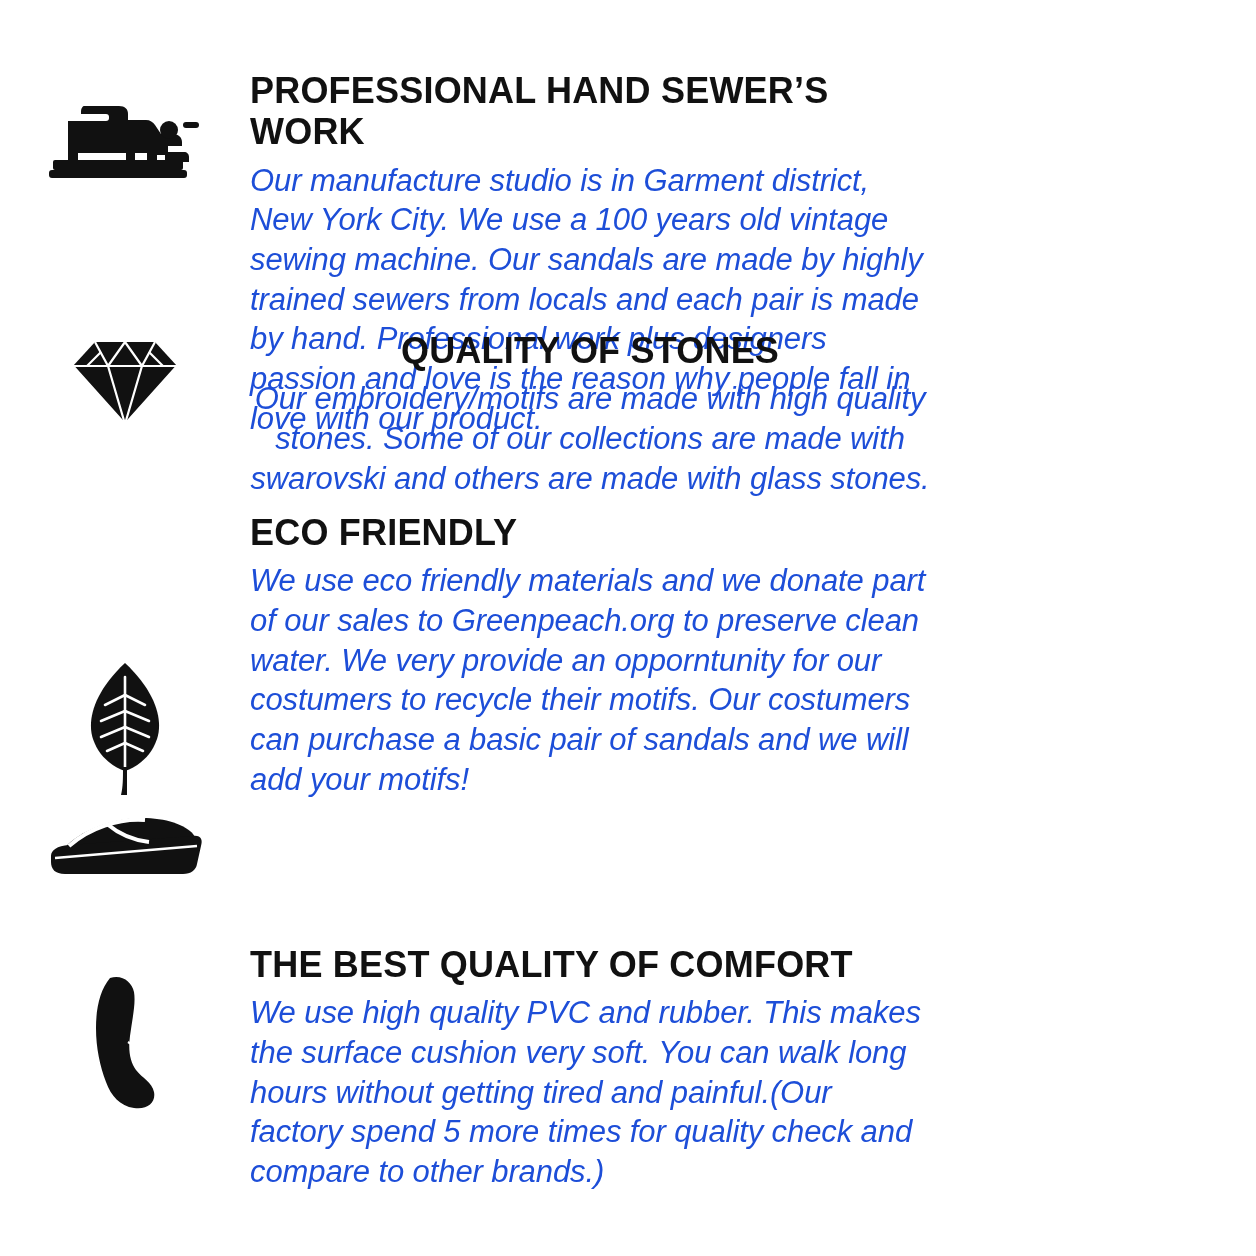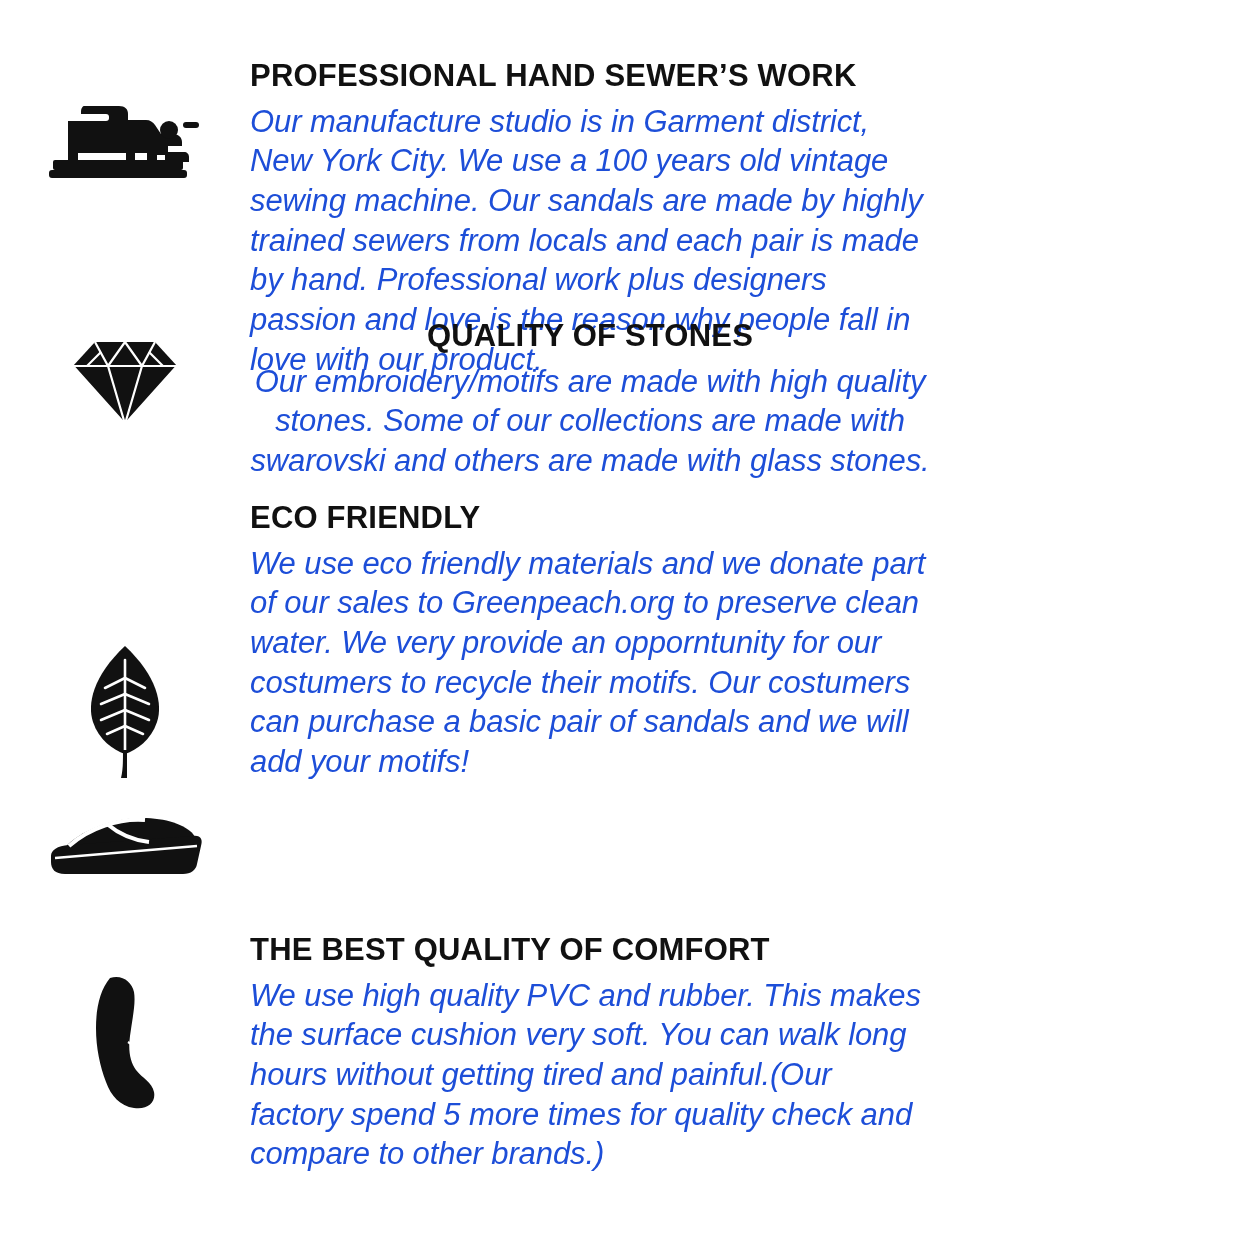--- a/index.html
+++ b/index.html
@@ -32,24 +32,24 @@
     justify-content: center;
     align-items: center;
   }
   .text-col {
     width: 680px;
     flex: 0 0 680px;
   }
   .f-title {
     font-family: "Liberation Sans", sans-serif;
     font-weight: bold;
-    font-size: 31px;
+    font-size: 36px;
     letter-spacing: 0.2px;
     color: #111111;
-    margin: 0 0 8px 0;
+    margin: 12px 0 8px 0;
     line-height: 1.15;
   }
   .f-body {
     font-family: "Liberation Sans", sans-serif;
     font-style: italic;
     font-size: 31px;
     line-height: 1.28;
     color: #1d4ed8;
     margin: 0;
     letter-spacing: -0.1px;

